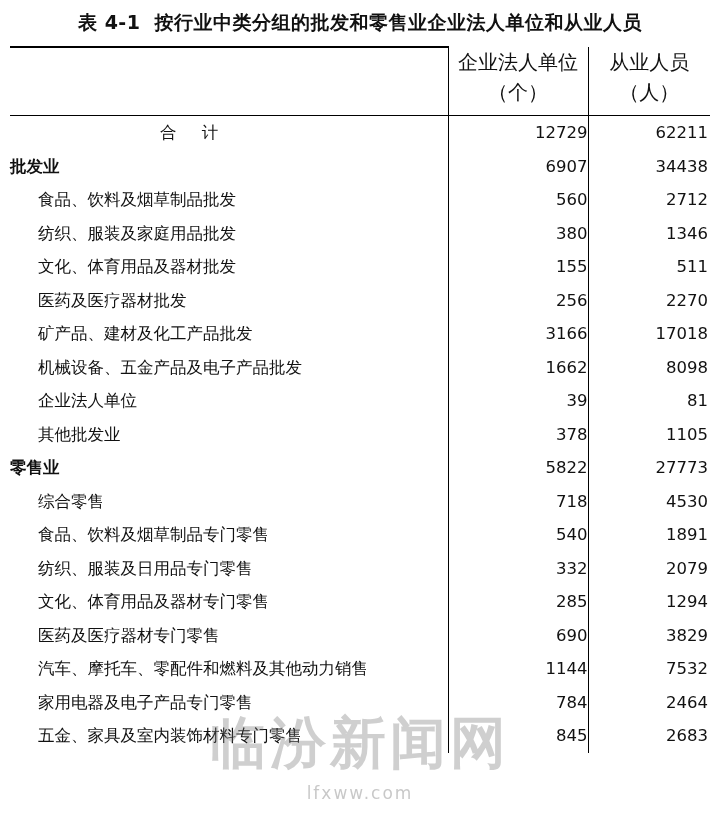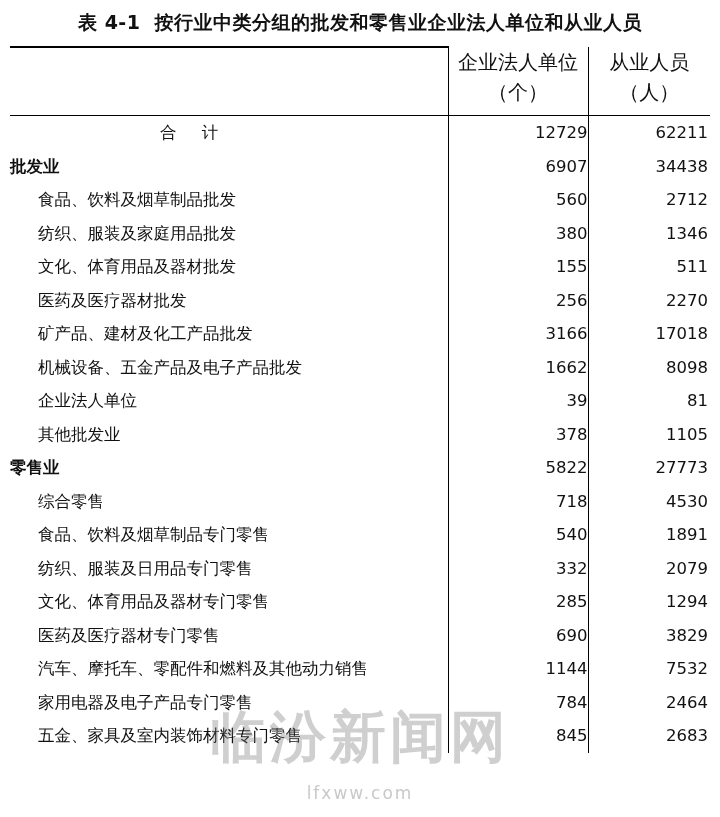--- a/index.html
+++ b/index.html
@@ -116,21 +116,21 @@
     font-weight: bold;
     color: rgba(110, 110, 110, 0.33);
     letter-spacing: 4px;
     line-height: 1;
     font-family: Liberation Serif, serif;
   }
   .watermark .wm-sub {
     font-size: 17px;
     color: rgba(110, 110, 110, 0.38);
     letter-spacing: 2px;
-    margin-top: 18px;
+    margin-top: 12px;
     font-family: "DejaVu Sans", "Liberation Sans", sans-serif;
   }
 </style>
 </head>
 <body>
 
 <div class="page">
 
   <div class="title">
     <span class="tnum">表 4-1</span><span>按行业中类分组的批发和零售业企业法人单位和从业人员</span>

